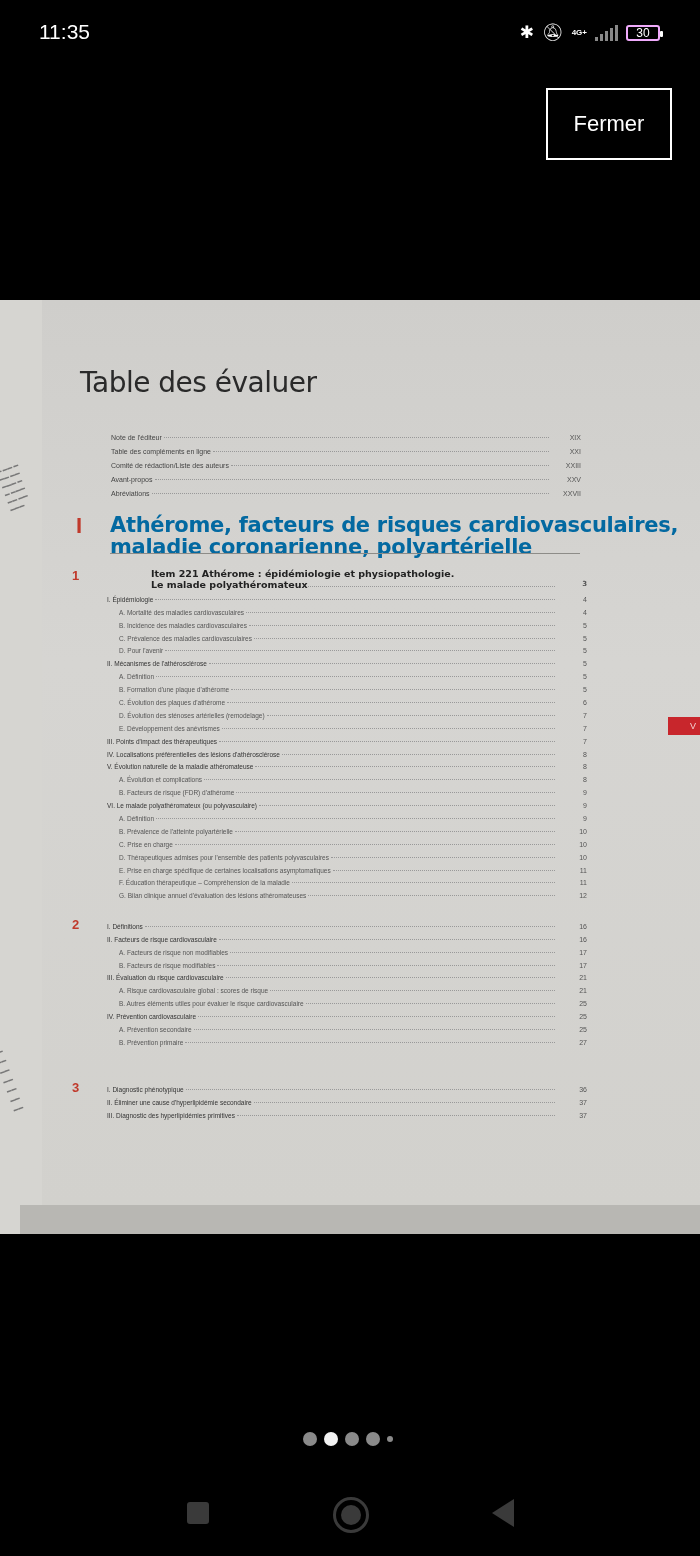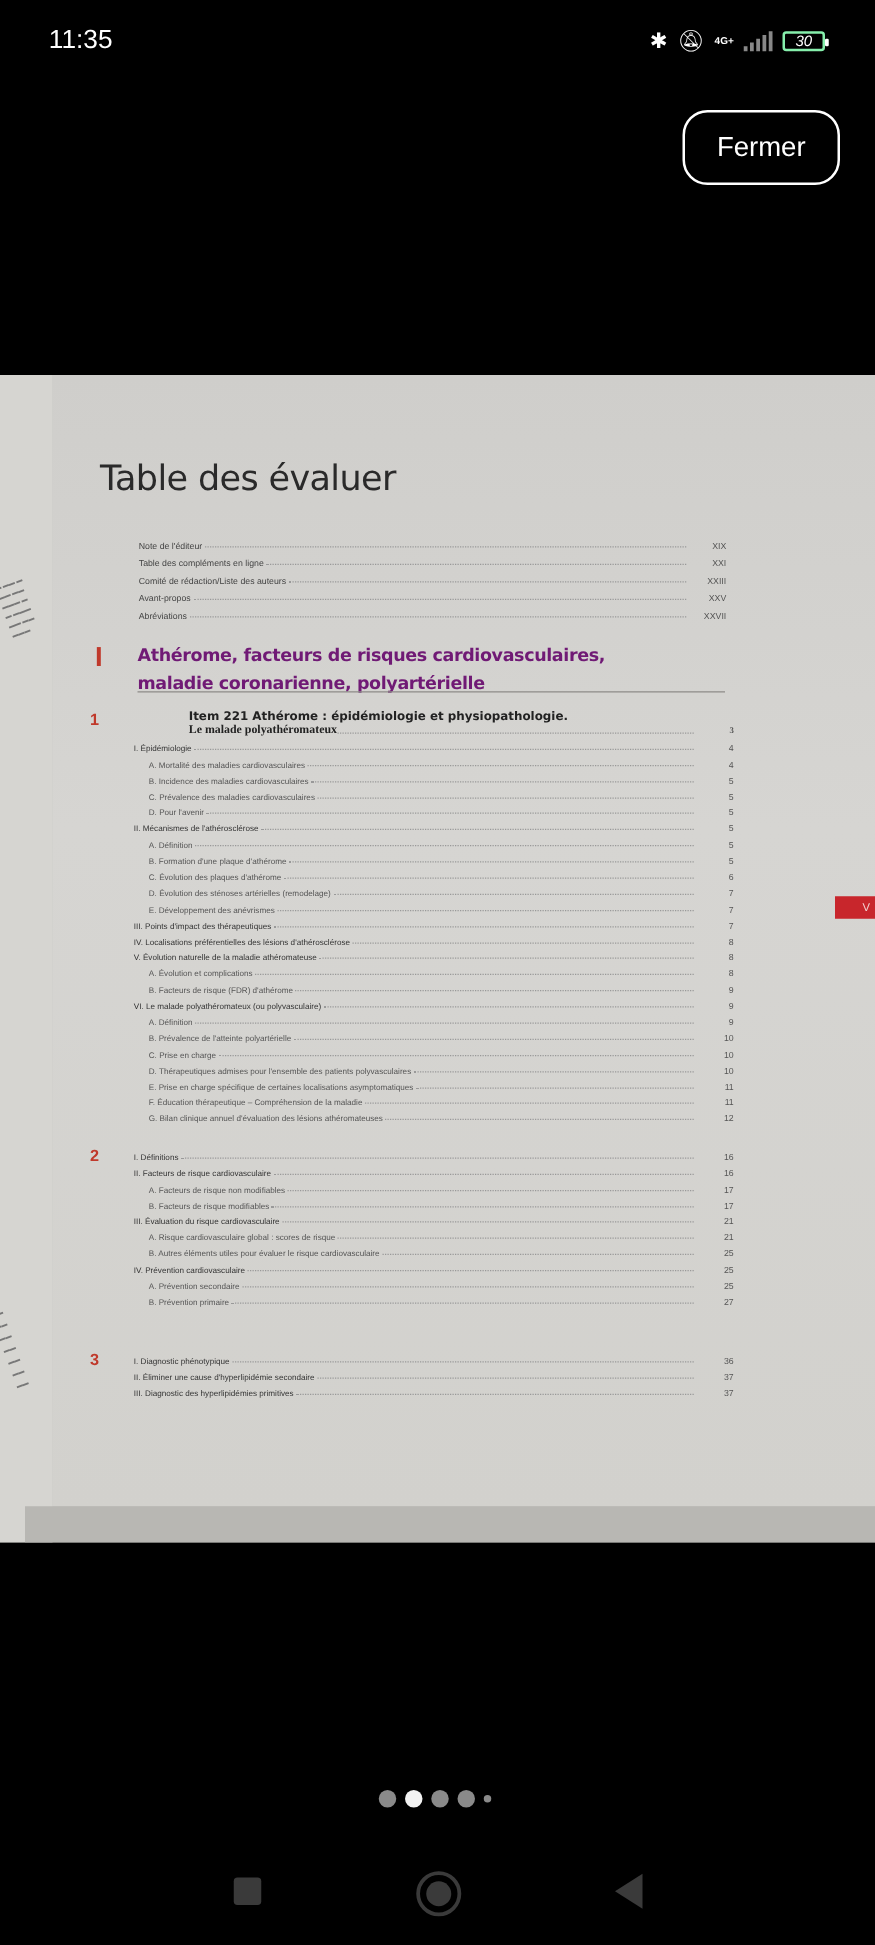--- a/index.html
+++ b/index.html
@@ -4,52 +4,52 @@
 <style>
   html, body { margin:0; padding:0; }
   body { width:700px; height:1556px; background:#000; position:relative; overflow:hidden; font-family:"Liberation Sans", sans-serif; color:#fff; }
   .statusbar { position:absolute; top:0; left:0; width:700px; height:66px; }
   .clock { position:absolute; left:39px; top:20px; font-size:21px; color:#fff; }
   .status-icons { position:absolute; right:40px; top:22px; display:flex; align-items:center; gap:8px; }
   .status-icons span { color:#fff; font-size:17px; }
   .net { font-size:8px !important; line-height:8px; font-weight:bold; }
   .signal { display:flex; align-items:flex-end; gap:2px; height:16px; }
   .signal i { display:block; width:3px; background:#888; }
-  .battery { width:34px; height:16px; border:2px solid #86efac; border-radius:3px; position:relative; font-size:12px !important; display:flex; align-items:center; justify-content:center; box-sizing:border-box;font-style:italic; }
+  .battery { width:34px; height:16px; border:2px solid #f0abfc; border-radius:3px; position:relative; font-size:12px !important; display:flex; align-items:center; justify-content:center; box-sizing:border-box; }
   .battery::after { content:""; position:absolute; right:-5px; top:4px; width:3px; height:6px; background:#fff; border-radius:1px; }
-  .close-btn { position:absolute; left:546px; top:88px; width:126px; height:60px; border:2px solid #fff; border-radius:20px; box-sizing:border-box; background:#000; color:#fff; font-size:22px; display:flex; align-items:center; justify-content:center; font-family:"Liberation Sans", sans-serif; cursor:pointer; }
+  .close-btn { position:absolute; left:546px; top:88px; width:126px; height:72px; border:2px solid #fff; border-radius:0; box-sizing:border-box; background:#000; color:#fff; font-size:22px; display:flex; align-items:center; justify-content:center; font-family:"Liberation Sans", sans-serif; cursor:pointer; }
 
   .photo { position:absolute; left:0; top:300px; width:700px; height:934px; background:#c9c8c4; overflow:hidden; }
   .page-left { position:absolute; left:0; top:0; width:42px; height:934px; background:#d6d5d1; }
   .page-left-text { position:absolute; left:2px; top:160px; width:38px; font-size:5px; color:#777; line-height:8px; transform:rotate(-20deg); }
   .page-left-text2 { position:absolute; left:2px; top:740px; width:38px; font-size:5px; color:#777; line-height:10px; transform:rotate(-20deg); }
   .page-main { position:absolute; left:42px; top:0; width:658px; height:905px; background:linear-gradient(180deg,#cfcecb 0%,#d6d5d2 40%,#d2d1cd 100%); }
   .page-bottom-edge { position:absolute; left:20px; top:905px; width:680px; height:29px; background:#b8b7b3; }
   .red-tab { position:absolute; right:0; top:417px; width:32px; height:18px; background:#c8262c; color:#f3d0d0; font-size:9px; display:flex; align-items:center; padding-left:22px; box-sizing:border-box; }
 
   .toc-title { position:absolute; left:80px; top:66px; font-size:28px; color:#2a2a2a; font-family:"DejaVu Sans", sans-serif; letter-spacing:-0.5px; }
   .front { position:absolute; left:111px; top:127px; width:470px; }
   .row { position:relative; display:flex; align-items:flex-end; height:14px; }
   .row .lbl { font-size:7px; color:#444; white-space:nowrap; padding-right:2px; background:transparent; }
   .row .dots { flex:1; border-bottom:1px dotted #999; margin-bottom:3px; margin-right:6px; }
   .row .pg { width:26px; text-align:right; font-size:7px; color:#555; }
 
   .part-num { position:absolute; left:76px; top:213px; color:#c0392b; font-size:22px; font-weight:bold; }
-  .part-title { position:absolute; left:110px; top:214px; font-size:14px; font-weight:bold; color:#701a75; line-height:22px; font-family:"DejaVu Sans", sans-serif; letter-spacing:-0.3px; }
+  .part-title { position:absolute; left:110px; top:214px; font-size:21px; font-weight:bold; color:#0369a1; line-height:22px; font-family:"DejaVu Sans", sans-serif; letter-spacing:-0.3px; }
   .part-rule { position:absolute; left:110px; top:253px; width:470px; height:1px; background:#8d8c88; }
 
   .chap { position:absolute; left:72px; width:528px; }
   .chap-num { position:absolute; left:0; top:0; color:#c0392b; font-size:13px; font-weight:bold; }
   .chap-body { position:absolute; left:35px; top:0; width:480px; }
   .chap-title { font-size:9.5px; font-weight:bold; color:#222; line-height:11px; font-family:"DejaVu Sans", sans-serif;margin-left:44px; }
   .entries .row { height:12.9px; }
   .entries .row .lbl { font-size:6.5px; }
   .entries .row.l2 .lbl { padding-left:12px; color:#555; }
   .entries .row.l1 .lbl { color:#333; }
-  .titlerow { display:flex; align-items:flex-end;font-family:Liberation Serif, serif; }
+  .titlerow { display:flex; align-items:flex-end; }
   .titlerow .dots { flex:1; border-bottom:1px dotted #999; margin-bottom:3px; margin-right:6px; }
   .titlerow .pg { width:26px; text-align:right; font-size:7px; color:#555; }
 
   .dots-nav { position:absolute; top:1432px; left:303px; display:flex; gap:7px; align-items:center; }
   .dots-nav i { display:block; width:14px; height:14px; border-radius:50%; background:#8a8a8a; }
   .dots-nav i.active { background:#f2f2f2; }
   .dots-nav i.small { width:6px; height:6px; }
   .navbar { position:absolute; top:1490px; left:0; width:700px; height:46px; }
   .nav-recents { position:absolute; left:187px; top:12px; width:22px; height:22px; background:#3a3a3a; border-radius:3px; }
   .nav-home { position:absolute; left:333px; top:7px; width:30px; height:30px; border:3px solid #3a3a3a; border-radius:50%; box-sizing:content-box; }

